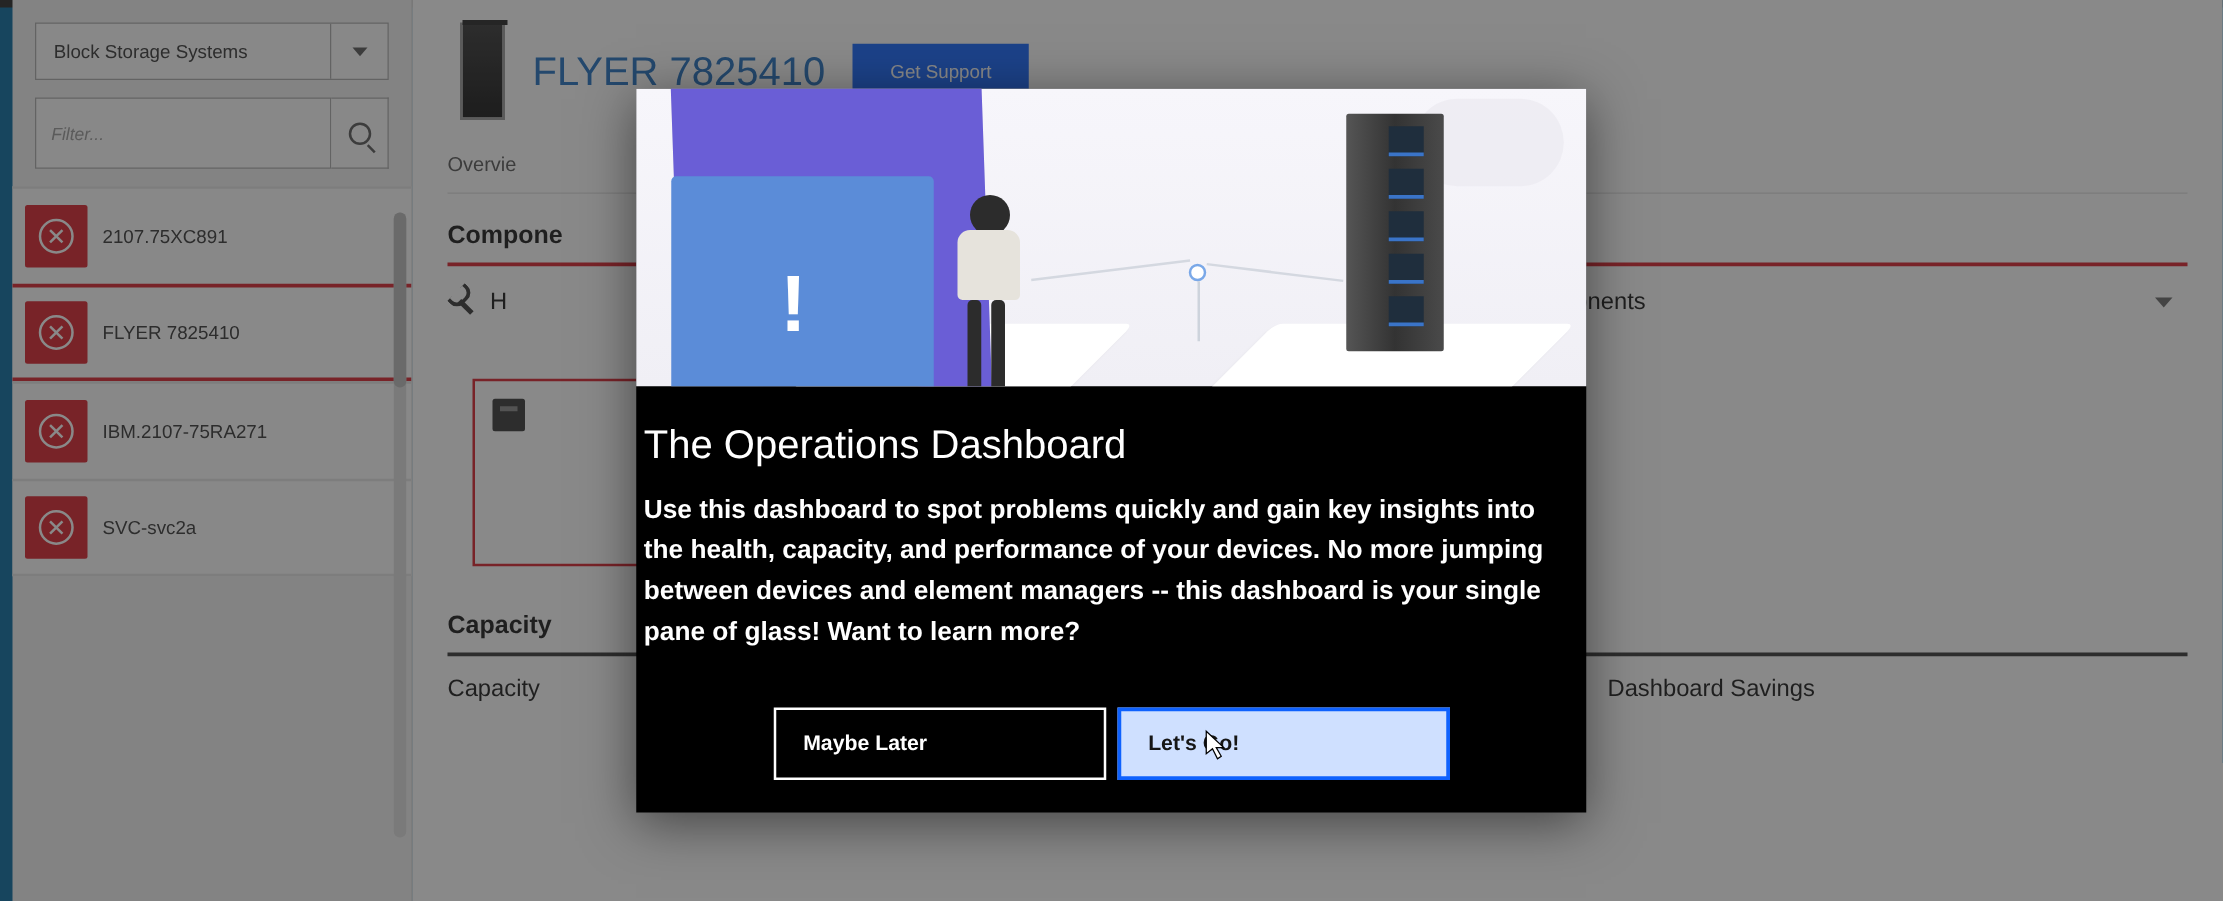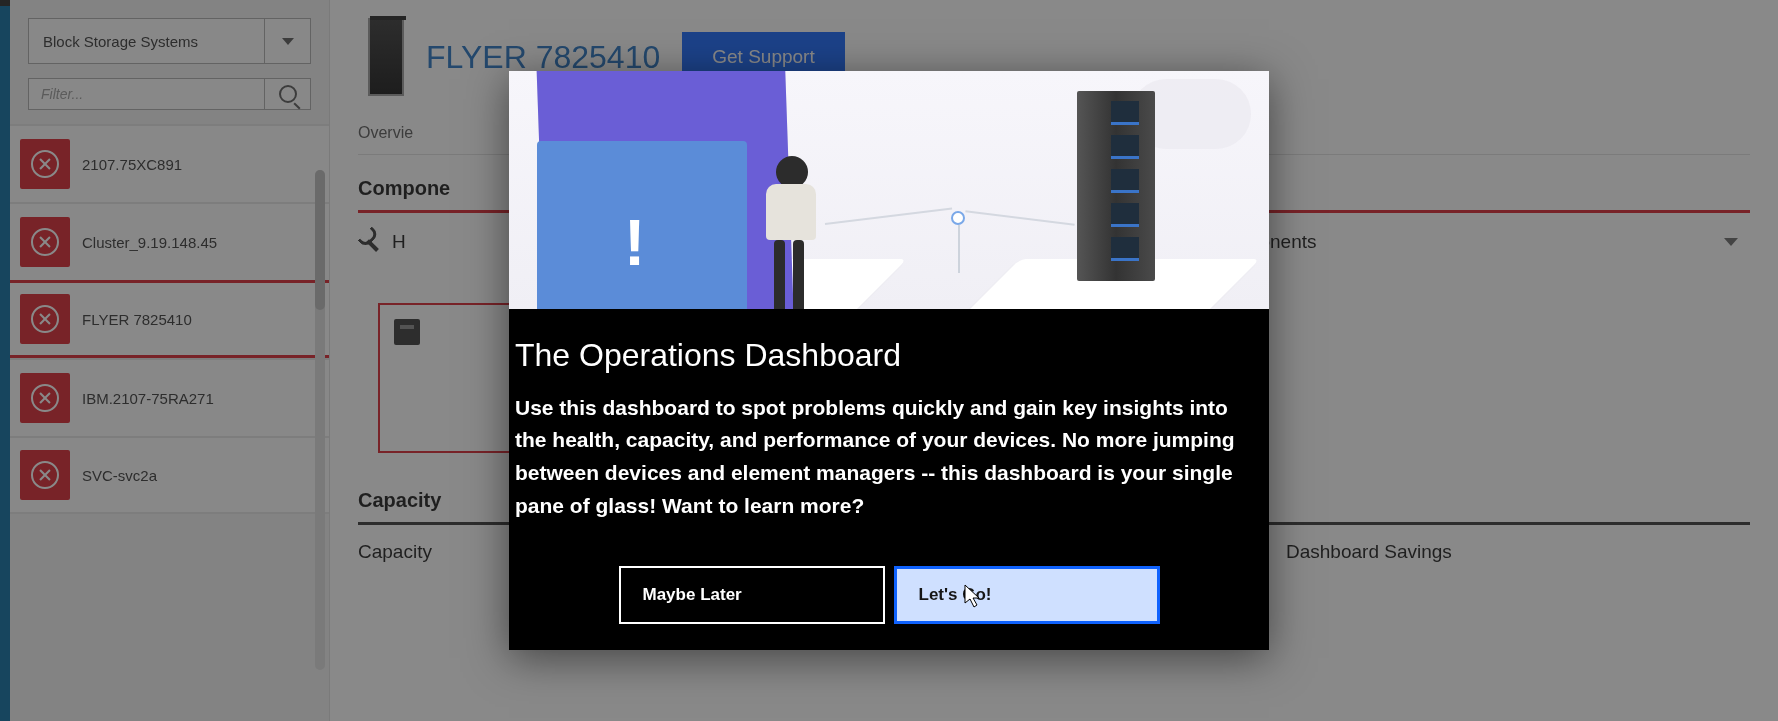--- a/index.html
+++ b/index.html
@@ -79,21 +79,21 @@
       justify-content: center;
     }
     .chevron-down {
       width: 0; height: 0;
       border-left: 6px solid transparent;
       border-right: 6px solid transparent;
       border-top: 7px solid #555;
     }
     .filter-row {
       display: flex;
-      height: 32px;
+      height: 57px;
     }
     .filter-input {
       flex: 1;
       border: 1px solid #aaa;
       padding: 0 12px;
       font-size: 14px;
       background: #fdfdfd;
       outline: none;
     }
     .filter-input::placeholder { color: #999; font-style: italic; }
@@ -202,21 +202,21 @@
     .device-title {
       font-size: 32px;
       color: #1f70c1;
       font-weight: 400;
     }
     .support-btn {
       background: #0f62fe;
       color: #fff;
       border: none;
       padding: 14px 30px;
-      font-size: 19px;
+      font-size: 15px;
       cursor: pointer;
     }
 
     .tabs-row {
       display: flex;
       gap: 26px;
       border-bottom: 1px solid #e0e0e0;
       padding-bottom: 12px;
     }
     .tab {
@@ -584,26 +584,20 @@
         <span class="mag-icon"></span>
       </div>
     </div>
 
     <div class="device-list">
       <div class="device-item">
         <span class="status-square">
             <span class="x-circle"></span>
           </span>
         <span class="device-label">2107.75XC891</span>
-      </div>
-      <div class="device-item">
-        <span class="status-square">
-            <span class="x-circle"></span>
-          </span>
-        <span class="device-label">Cluster_9.19.148.45</span>
       </div>
       <div class="device-item active">
         <span class="status-square">
             <span class="x-circle"></span>
           </span>
         <span class="device-label">FLYER 7825410</span>
       </div>
       <div class="device-item">
         <span class="status-square">
             <span class="x-circle"></span>

